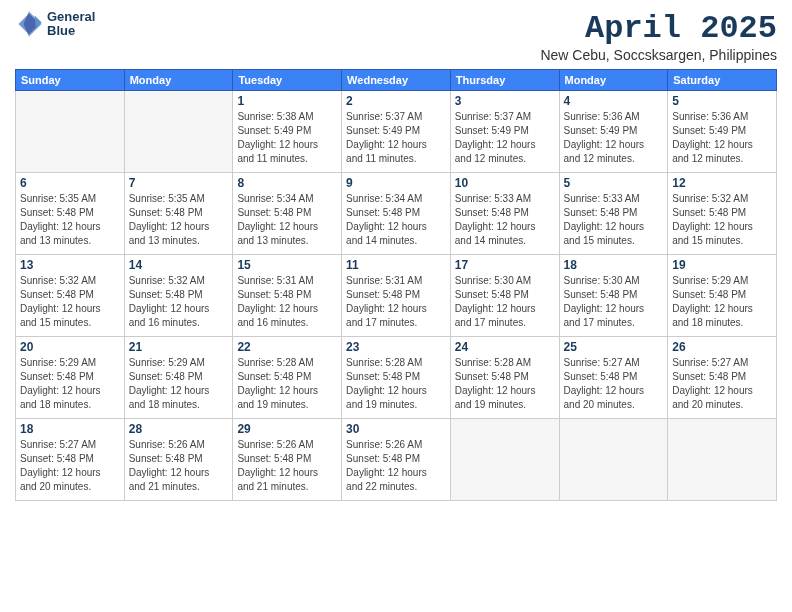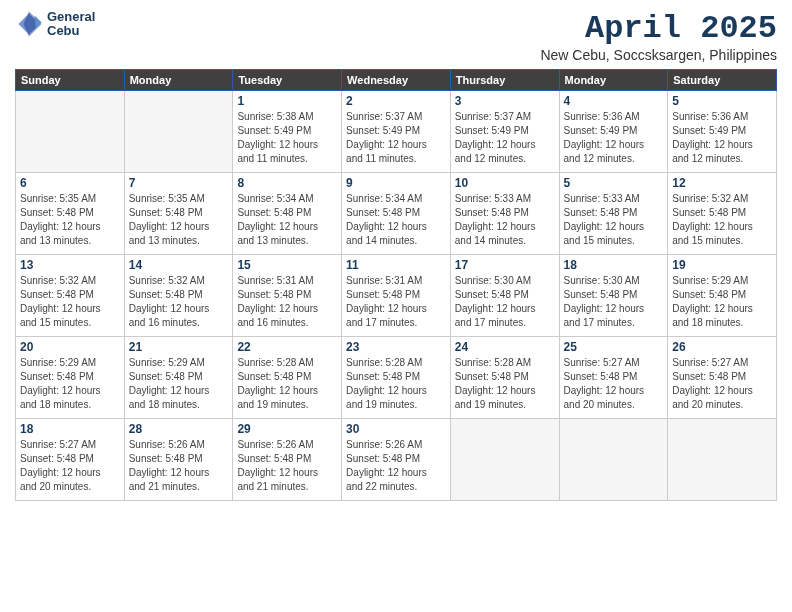--- a/index.html
+++ b/index.html
@@ -50,21 +50,21 @@
     .subtitle {
       font-size: 14px;
       color: #333;
     }
     .calendar {
       width: 100%;
       border-collapse: collapse;
       table-layout: fixed;
     }
     .calendar th {
-      background-color: #404040;
+      background-color: #3b82f6;
       color: #fff;
       text-align: left;
       padding: 4px 5px;
       font-size: 11px;
       font-weight: bold;
       border: 1px solid #2a5aaf;
     }
     .calendar td {
       border: 1px solid #ccc;
       vertical-align: top;
@@ -95,21 +95,21 @@
 <div class="page">
   <div class="header-section">
     <div class="logo">
       <svg class="logo-icon" viewBox="0 0 40 40">
         <polygon points="20,5 35,20 20,35 5,20" fill="#3a6bbf" opacity="0.7"></polygon>
         <polygon points="20,2 38,20 20,38 12,20" fill="#1a3a8c" opacity="0.5"></polygon>
         <polygon points="28,8 38,18 30,26" fill="#5a8fd0"></polygon>
       </svg>
       <div class="logo-text">
         <span>General</span>
-        <span>Cebu</span>
+        <span>Blue</span>
       </div>
     </div>
     <div class="title-section">
       <div class="month-title">April 2025</div>
       <div class="subtitle">New Cebu, Soccsksargen, Philippines</div>
     </div>
   </div>
 
   <table class="calendar">
     <thead>

